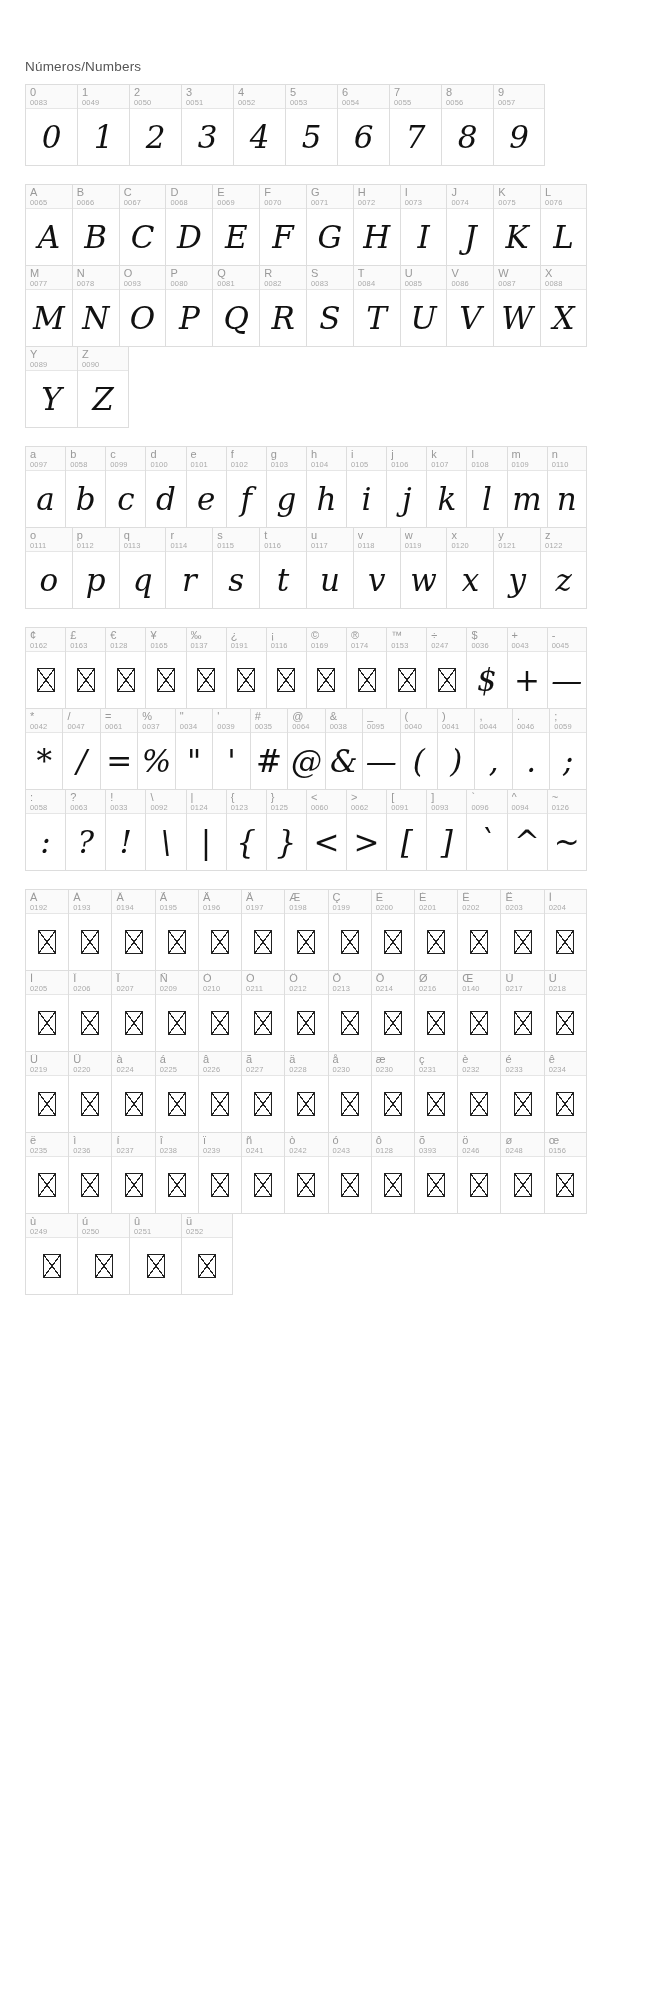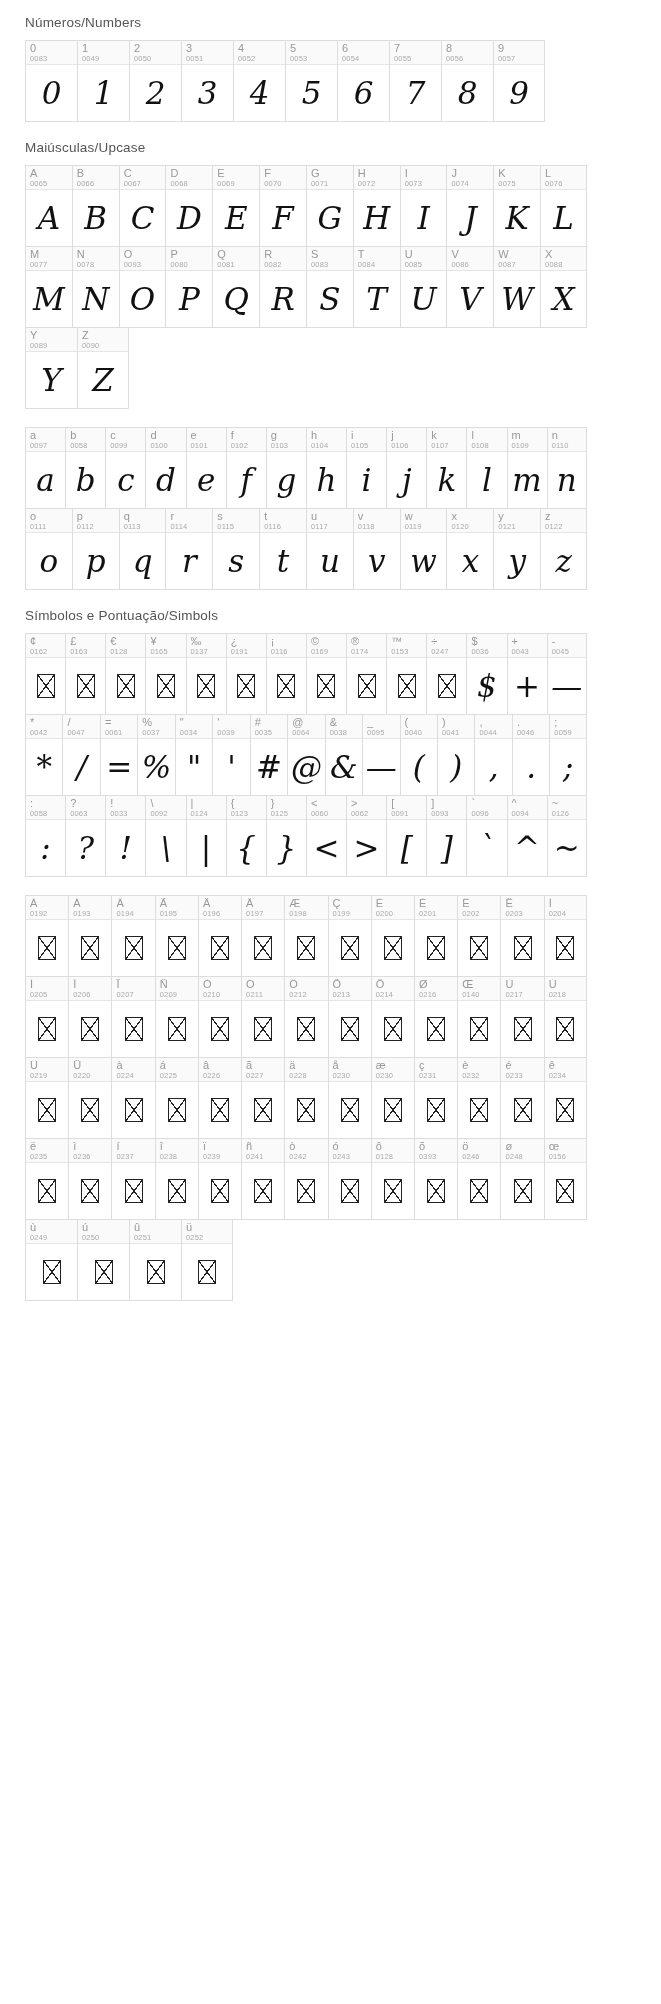--- a/index.html
+++ b/index.html
@@ -9,20 +9,21 @@
   }
   body {
     width: 661px;
     font-family: "Liberation Sans", sans-serif;
     color: #333333;
   }
   .page {
     width: 602px;
     padding: 15px;
     box-sizing: border-box;
+    margin-top: 44px;
   }
   .section {
     margin: 0 0 18px 0;
   }
   .section-title {
     font-size: 13.5px;
     color: #555555;
     font-weight: normal;
     margin: 0 0 10px 10px;
     letter-spacing: 0.2px;
@@ -201,21 +202,20 @@
             <span class="cell-char">9</span>
             <span class="cell-code">0057</span>
           </div>
           <div class="cell-glyph">
             <span class="glyph-img">9</span>
           </div>
         </div>
       </div>
     </div>
     <div class="section">
-      <div class="section-title">Maiúsculas/Upcase</div>
       <div class="row">
         <div class="cell">
           <div class="cell-head">
             <span class="cell-char">A</span>
             <span class="cell-code">0065</span>
           </div>
           <div class="cell-glyph">
             <span class="glyph-img">A</span>
           </div>
         </div>
@@ -684,21 +684,20 @@
             <span class="cell-char">z</span>
             <span class="cell-code">0122</span>
           </div>
           <div class="cell-glyph">
             <span class="glyph-img">z</span>
           </div>
         </div>
       </div>
     </div>
     <div class="section">
-      <div class="section-title">Símbolos e Pontuação/Simbols</div>
       <div class="row">
         <div class="cell">
           <div class="cell-head">
             <span class="cell-char">¢</span>
             <span class="cell-code">0162</span>
           </div>
           <div class="cell-glyph">
             <span class="tofu"></span>
           </div>
         </div>

